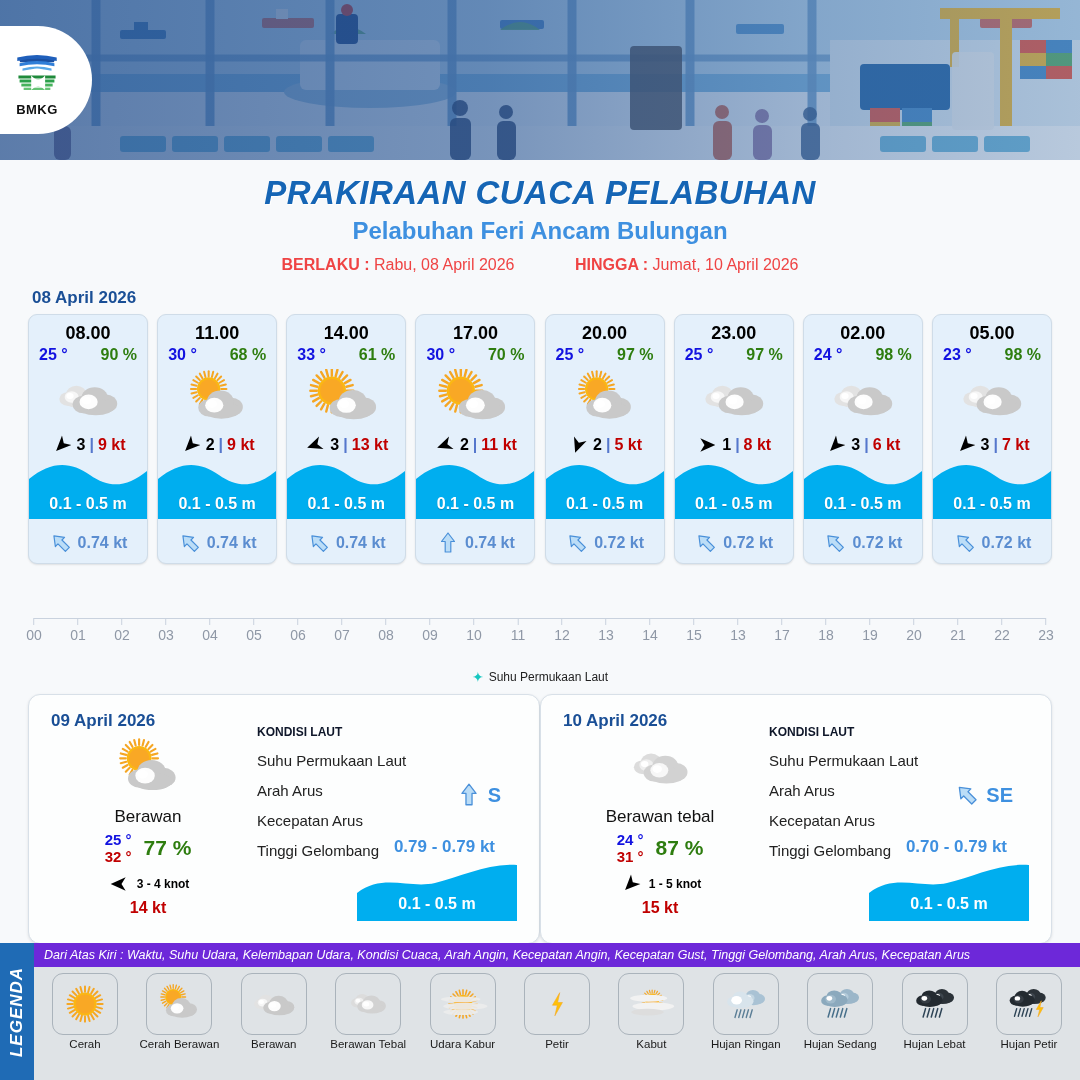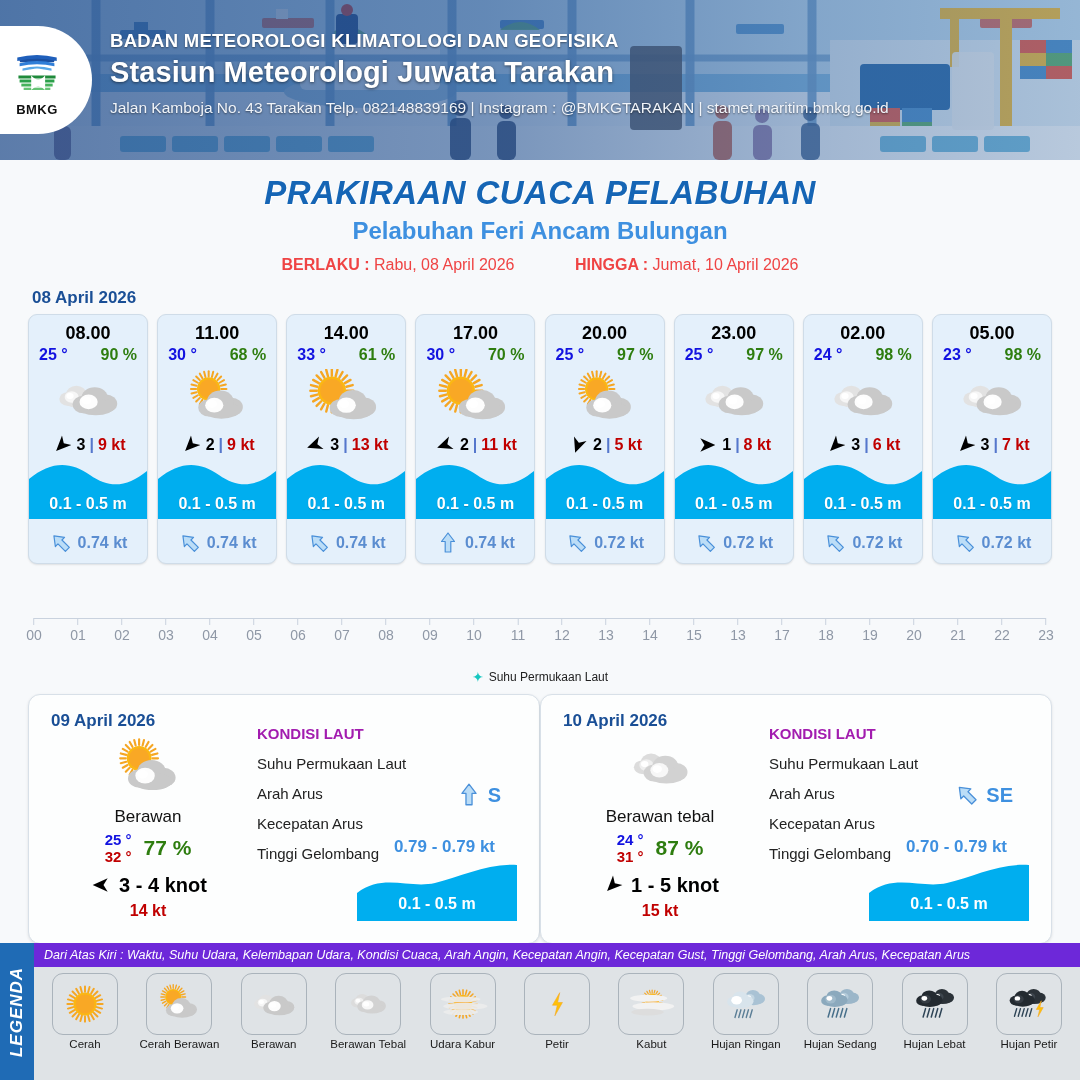--- a/index.html
+++ b/index.html
@@ -163,25 +163,25 @@
   }
   .d-tcol { text-align: left; line-height: 1.15; }
   .d-tmin { font-size: 15px; font-weight: bold; color: #1212e0; }
   .d-tmax { font-size: 15px; font-weight: bold; color: #c00000; }
   .d-hum  { font-size: 21px; font-weight: bold; color: #2e7d0f; }
   .d-wind {
     display: flex; align-items: center; justify-content: center;
     gap: 6px; margin-top: 8px;
   }
   .d-wind .arr { width: 24px; height: 20px; }
-  .d-wind .wtxt { font-size: 20px; font-weight: bold; color: #000; }
+  .d-wind .wtxt { font-size: 12px; font-weight: bold; color: #000; }
   .d-gust { font-size: 16px; font-weight: bold; color: #c00000; margin-top: 5px; }
 
   .d-right { position: absolute; left: 228px; right: 14px; top: 30px; bottom: 10px; }
-  .d-sea-title { font-size: 15px; font-weight: bold; color: #a21caf; }
+  .d-sea-title { font-size: 12px; font-weight: bold; color: #0f172a; }
   .d-lab { font-size: 15px; color: #222; margin-top: 13px; }
   .d-dir {
     position: absolute; right: 24px; top: 56px;
     display: flex; align-items: center; gap: 6px;
   }
   .d-dir .darr { width: 26px; height: 28px; }
   .d-dir .dtxt { font-size: 20px; font-weight: bold; color: #3e90e0; }
   .d-cur {
     position: absolute; right: 30px; top: 112px;
     font-size: 17px; font-weight: bold; color: #3e90e0;
@@ -359,25 +359,20 @@
       <path d="M30 52 q20 -16 40 0 z" fill="#ffffff"></path>
       <path d="M18 56 h64 v5 H18 z" fill="#1f8a3b"></path>
       <path d="M20 63 h60 v5 H20 z" fill="#2ba04a"></path>
       <path d="M23 70 h54 v5 H23 z" fill="#46b25c"></path>
       <path d="M27 77 h46 v4 H27 z" fill="#64c273"></path>
       <path d="M40 56 q12 14 24 0 l0 25 q-12 -12 -24 0 z" fill="#ffffff"></path>
     </svg>
     <div class="logo-text">BMKG</div>
   </div>
 
-  <div class="hdr-text">
-    <div class="hdr-l1">BADAN METEOROLOGI KLIMATOLOGI DAN GEOFISIKA</div>
-    <div class="hdr-l2">Stasiun Meteorologi Juwata Tarakan</div>
-    <div class="hdr-l3">Jalan Kamboja No. 43 Tarakan  Telp. 082148839169 | Instagram : @BMKGTARAKAN | stamet.maritim.bmkg.go.id</div>
-  </div>
 </div>
 
 <div class="titles">
   <div class="t-main">PRAKIRAAN CUACA PELABUHAN</div>
   <div class="t-sub">Pelabuhan Feri Ancam Bulungan</div>
   <div class="t-valid">
     <span class="kv">
       <b>BERLAKU :</b>
       <span class="val">Rabu, 08 April 2026</span>
     </span>

